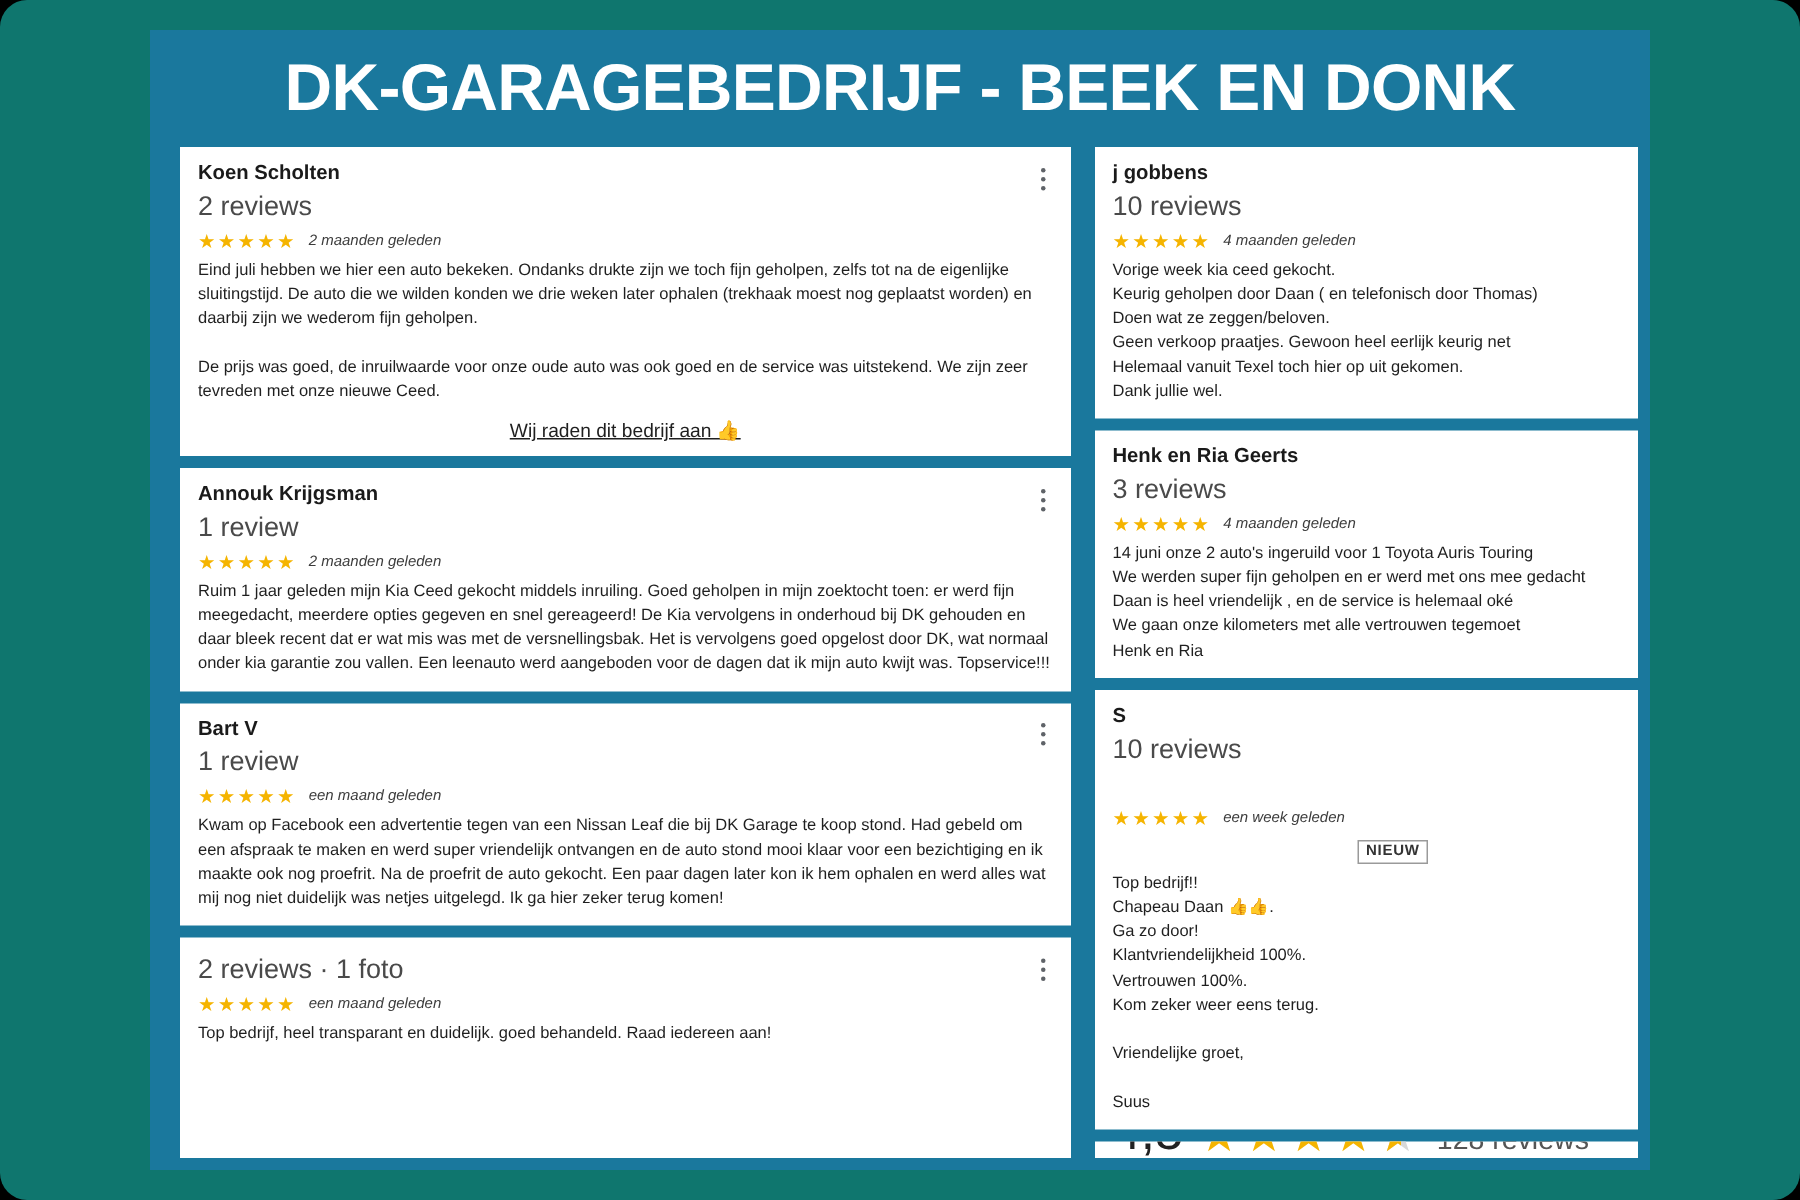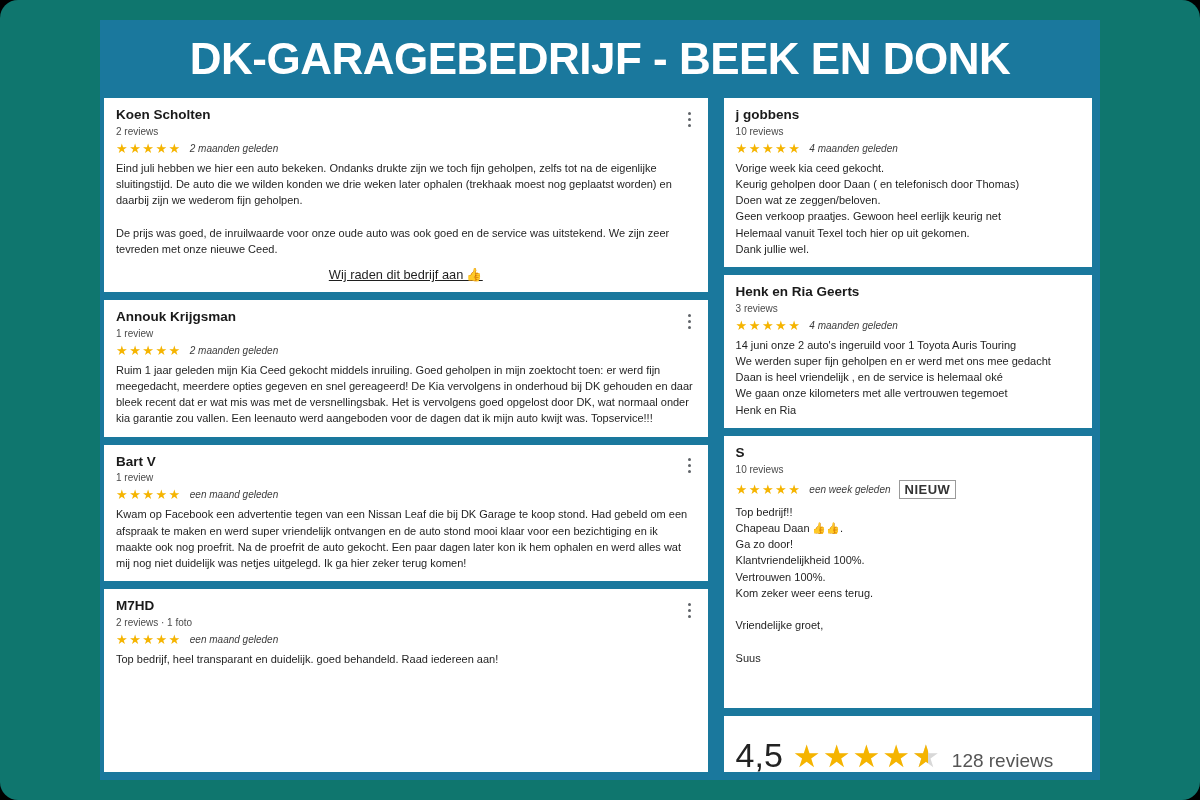--- a/index.html
+++ b/index.html
@@ -34,21 +34,21 @@
     margin: 0;
     color: #ffffff;
     font-size: 44px;
     font-weight: bold;
     letter-spacing: -0.5px;
     white-space: nowrap;
   }
   .columns {
     display: flex;
     gap: 16px;
-    padding: 0 8px 8px 4px;
+    padding: 0 8px 8px 20px;
     height: 682px;
   }
   .col {
     display: flex;
     flex-direction: column;
     gap: 8px;
   }
   .col-left { width: 616px; }
   .col-right { width: 376px; }
 
@@ -57,21 +57,21 @@
     padding: 8px 12px 10px 12px;
     position: relative;
   }
   .review .name {
     font-size: 13.5px;
     font-weight: bold;
     color: #1a1a1a;
     line-height: 1.3;
   }
   .review .meta {
-    font-size: 10px;
+    font-size: 18px;
     color: #4a4a4a;
     line-height: 1.5;
   }
   .rating-row {
     display: flex;
     align-items: center;
     gap: 8px;
     margin-top: 3px;
     margin-bottom: 5px;
   }
@@ -82,25 +82,26 @@
     line-height: 1;
   }
   .when {
     font-size: 10px;
     color: #3c3c3c;
     font-style: italic;
   }
   .badge-new {
     border: 1px solid #9a9a9a;
     color: #333;
-    font-size: 13px;
+    font-size: 10px;
     font-weight: bold;
     padding: 2px 5px;
     letter-spacing: 0.5px;
     line-height: 1;
+    margin-top: 44px;
   }
   .body {
     font-size: 11px;
     color: #1f1f1f;
     line-height: 1.48;
     white-space: pre-line;
   }
   .kebab {
     position: absolute;
     right: 10px; top: 10px;
@@ -227,21 +228,20 @@
           </div>
           <div class="body">Kwam op Facebook een advertentie tegen van een Nissan Leaf die bij DK Garage te koop stond. Had gebeld om een afspraak te maken en werd super vriendelijk ontvangen en de auto stond mooi klaar voor een bezichtiging en ik maakte ook nog proefrit. Na de proefrit de auto gekocht. Een paar dagen later kon ik hem ophalen en werd alles wat mij nog niet duidelijk was netjes uitgelegd. Ik ga hier zeker terug komen!</div>
         </div>
 
         <div class="review grow">
           <div class="kebab">
               <i></i>
               <i></i>
               <i></i>
             </div>
-          <div class="name">M7HD</div>
           <div class="meta">2 reviews · 1 foto</div>
           <div class="rating-row">
             <span class="stars">★★★★★</span>
             <span class="when">een maand geleden</span>
           </div>
           <div class="body">Top bedrijf, heel transparant en duidelijk. goed behandeld. Raad iedereen aan!</div>
         </div>
 
       </div>
 

